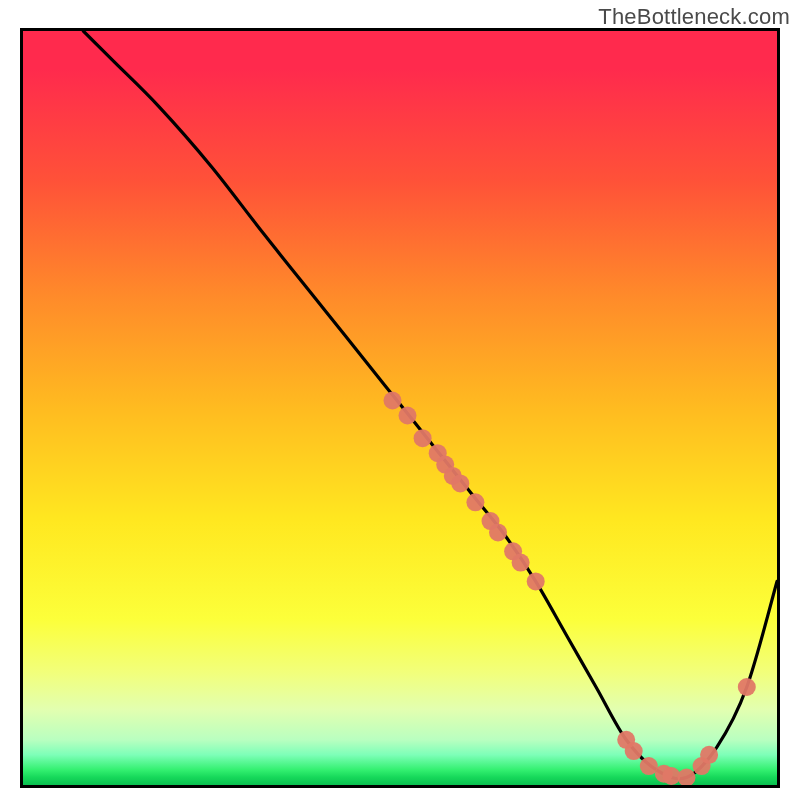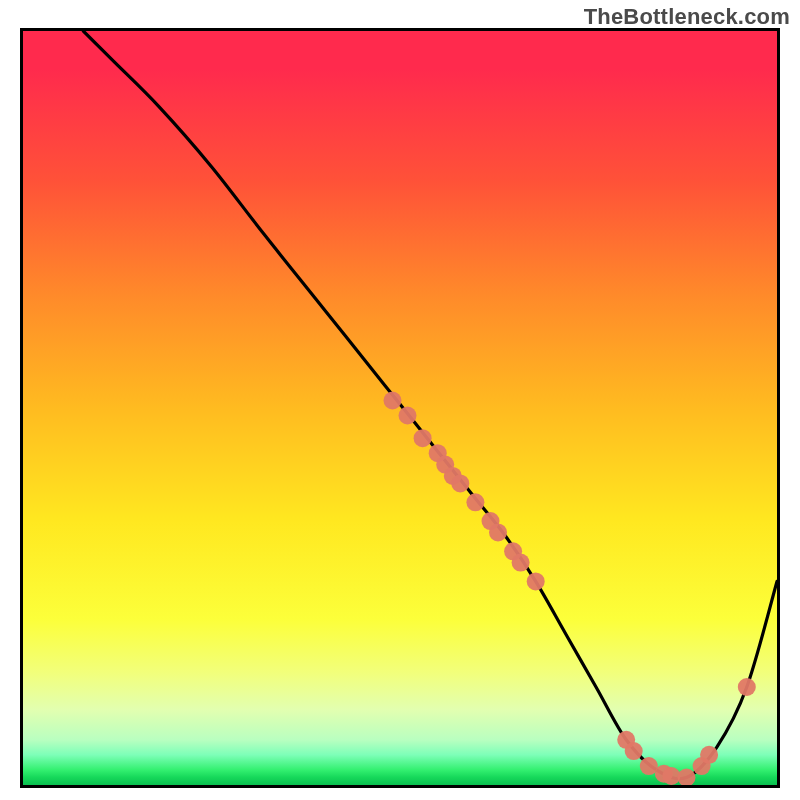--- a/index.html
+++ b/index.html
@@ -14,21 +14,21 @@
     position: relative;
     width: 800px;
     height: 800px;
     background: #fff;
   }
   .watermark {
     position: absolute;
     top: 4px;
     right: 10px;
     font-size: 22px;
-    font-weight: 700;
+    font-weight: 400;
     color: #4a4a4a;
     letter-spacing: 0.2px;
     z-index: 10;
   }
   .plot-area {
     position: absolute;
     left: 20px;
     top: 28px;
     width: 760px;
     height: 760px;

